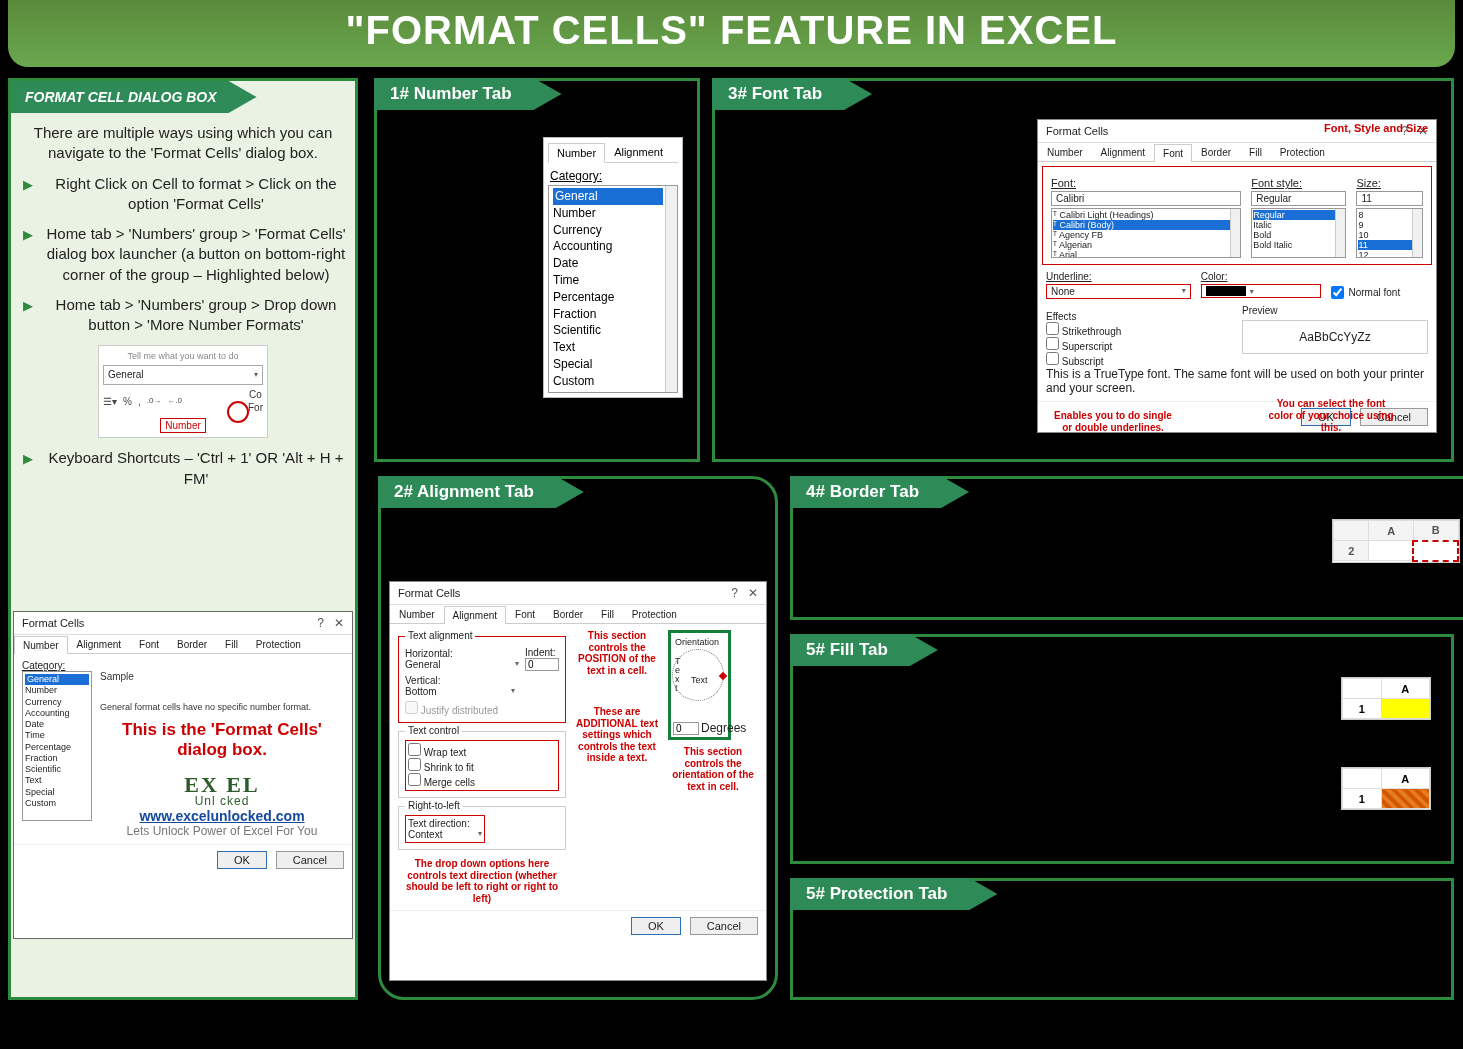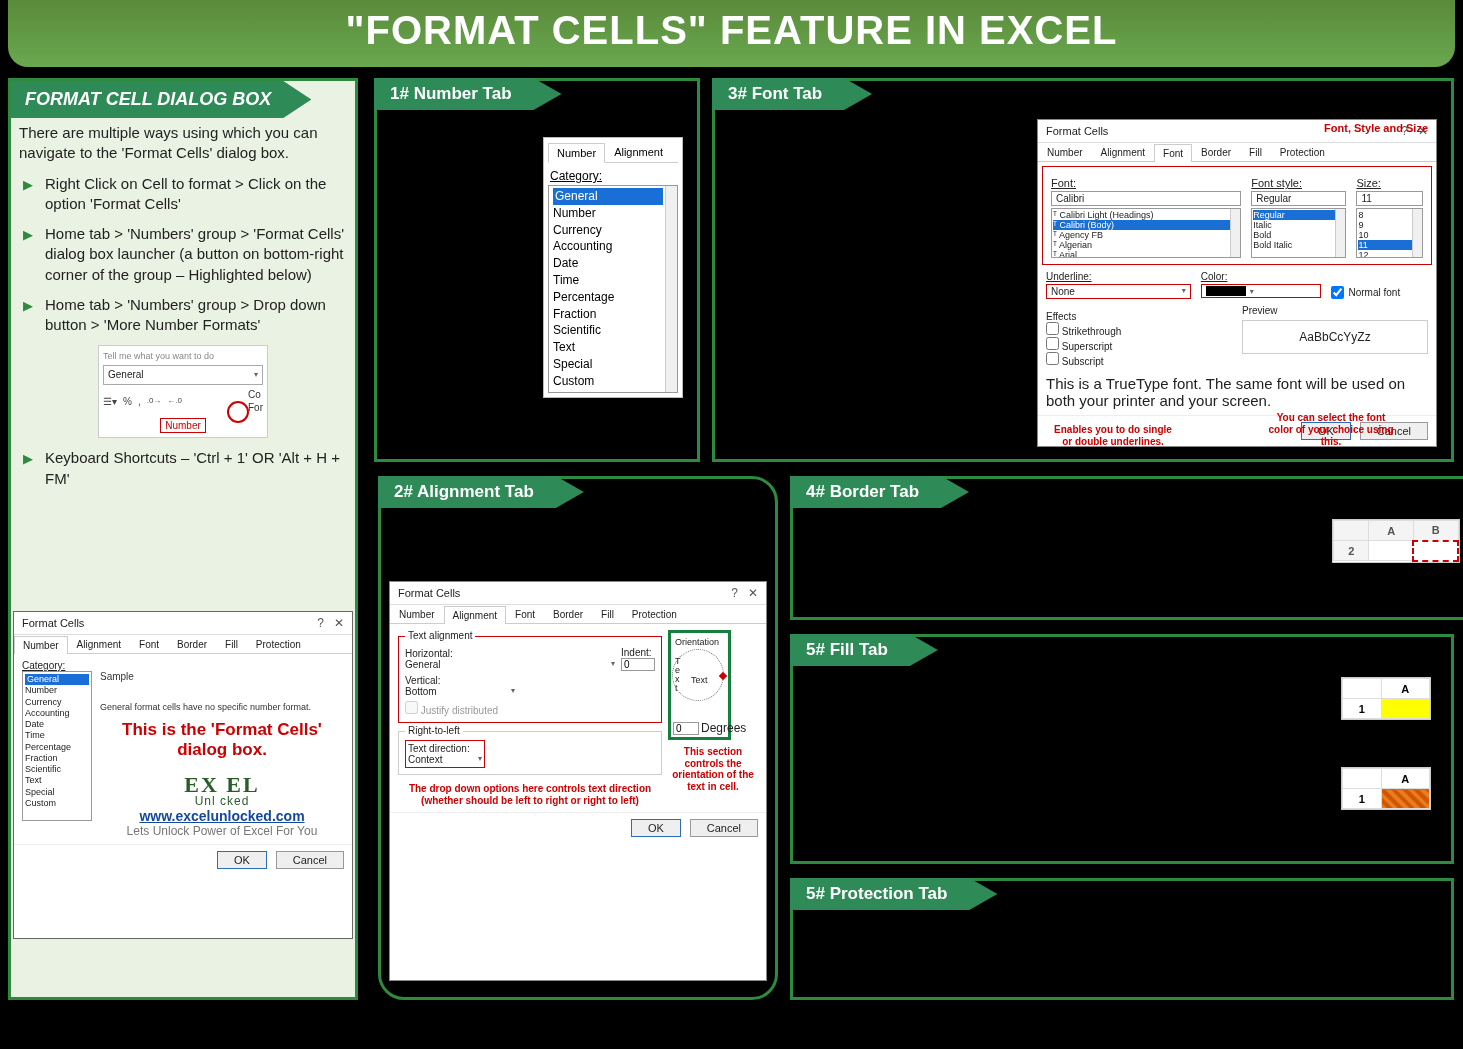--- a/index.html
+++ b/index.html
@@ -36,21 +36,21 @@
   }
   .sidebar {
     left: 0; top: 0; width: 350px; height: 922px;
     background: #eaf3e3;
   }
   .sidebar-head {
     position: absolute;
     top: 0; left: 0;
     background: #2e8b57;
     color: #fff;
-    font-size: 18px;
+    font-size: 14px;
     font-weight: bold;
     font-style: italic;
     padding: 8px 40px 8px 14px;
     clip-path: polygon(0 0, calc(100% - 28px) 0, 100% 50%, calc(100% - 28px) 100%, 0 100%);
     z-index: 2;
   }
   .tab-head {
     position: absolute;
     top: -3px; left: -3px;
     background: #2e8b57;
@@ -60,20 +60,21 @@
     padding: 6px 50px 6px 16px;
     clip-path: polygon(0 0, calc(100% - 28px) 0, 100% 50%, calc(100% - 28px) 100%, 0 100%);
     z-index: 2;
   }
   .sidebar-body {
     position: absolute;
     top: 42px; left: 8px; right: 8px;
     font-size: 15px;
     color: #222;
     line-height: 1.35;
+    text-align: center;
   }
   .sidebar-body p { margin-bottom: 10px; }
   .bullet-list { list-style: none; margin-left: 4px; }
   .bullet-list li { position: relative; padding-left: 22px; margin-bottom: 10px; }
   .bullet-list li::before {
     content: "▶"; position: absolute; left: 0; top: 2px;
     color: #2e8b3e; font-size: 13px;
   }
   .mini-ribbon {
     background: #fff; border: 1px solid #ccc;
@@ -140,21 +141,21 @@
   .p-font .col { flex: 1; }
   .p-font .col small { font-size: 11px; text-decoration: underline;}
   .p-font .inp { border: 1px solid #999; padding: 1px 4px; font-size: 10px; margin: 2px 0;}
   .p-font .lst { border: 1px solid #999; height: 50px; font-size: 9px; padding: 1px; overflow: hidden; position: relative;}
   .p-font .lst div.sel { background: #1a6fd6; color: #fff;}
   .p-font .lst .sb { position: absolute; right: 0; top: 0; bottom: 0; width: 10px; background: #f0f0f0; border-left: 1px solid #ccc;}
   .p-font .under-row { display: flex; gap: 10px; margin-top: 6px; font-size: 10px;}
   .p-font .eff { margin-top: 6px; font-size: 10px;}
   .p-font .eff label { display: block; }
   .p-font .prev { border: 1px solid #ccc; height: 34px; display: flex; align-items: center; justify-content: center; font-size: 12px; margin-top: 4px;}
-  .p-font .truetype { font-size: 15px; margin-top: 8px;}
+  .p-font .truetype { font-size: 12px; margin-top: 0;}
   .p-font .red-box { border: 1.5px solid #c00; }
   .p-font .red-label { position: absolute; color: #c00; font-weight: bold; font-size: 11px; }
   .p-font .callout { position: absolute; color: #c00; font-weight: bold; font-size: 10px; text-align: center; width: 130px; line-height: 1.2;}
 
   
   .p-align { left: 370px; top: 398px; width: 400px; height: 524px; border-radius: 26px; }
   .p-align .dlg { position: absolute; left: 8px; right: 8px; top: 102px; height: 400px;}
   .p-align .grp { border: 1px solid #ccc; padding: 4px 6px 6px 6px; margin-top: 6px; font-size: 10px; position: relative;}
   .p-align .grp-title { position: absolute; top: -7px; left: 6px; background: #fff; padding: 0 3px; font-size: 10px;}
   .p-align select, .p-align input { font-size: 10px; border: 1px solid #999; padding: 0 2px;}
@@ -435,30 +436,42 @@
             <div style="margin-top:4px">
               <div>Vertical:</div>
               <div class="inp" style="display:flex;justify-content:space-between;width:110px">
                   <span>Bottom</span>
                   <span class="chev">▾</span>
                 </div>
             </div>
             <label style="color:#999;margin-top:4px;display:block"><input type="checkbox" disabled="" style=""> <span>Justify distributed</span></label>
           </div>
           <div class="grp" style="margin-top:8px">
+            <span class="grp-title">Text control</span>
+            <div class="red-box" style="padding:2px;margin-top:4px">
+              <label style="display:block"><input type="checkbox" style=""> <span>Wrap text</span></label>
+              <label style="display:block"><input type="checkbox" style=""> <span>Shrink to fit</span></label>
+              <label style="display:block"><input type="checkbox" style=""> <span>Merge cells</span></label>
+            </div>
+          </div>
+          <div class="grp" style="margin-top:8px">
             <span class="grp-title">Right-to-left</span>
             <div class="red-box" style="padding:2px;margin-top:4px;width:80px">
               <div>Text direction:</div>
               <div class="inp" style="display:flex;justify-content:space-between">
                   <span>Context</span>
                   <span class="chev">▾</span>
                 </div>
             </div>
           </div>
           <div class="callout" style="margin-top:8px">The drop down options here controls text direction (whether should be left to right or right to left)</div>
+        </div>
+        <div style="width:90px">
+          <div class="callout" style="margin-bottom:4px">This section controls the POSITION of the text in a cell.</div>
+          <div class="callout" style="margin:30px 0 6px 0">These are ADDITIONAL text settings which controls the text inside a text.</div>
         </div>
         <div>
           <div class="orient">
             <div style="font-size:9px">Orientation</div>
             <div style="position:absolute;left:4px;top:24px;font-size:9px;line-height:1">T<br>e<br>x<br>t</div>
             <div style="position:absolute;left:20px;top:42px;font-size:9px">Text</div>
             <div class="arc"></div>
             <div class="diamond"></div>
             <div style="position:absolute;bottom:2px;left:2px;right:2px;display:flex;align-items:center;gap:2px">
               <input class="inp" style="width: 26px;" value="0">

